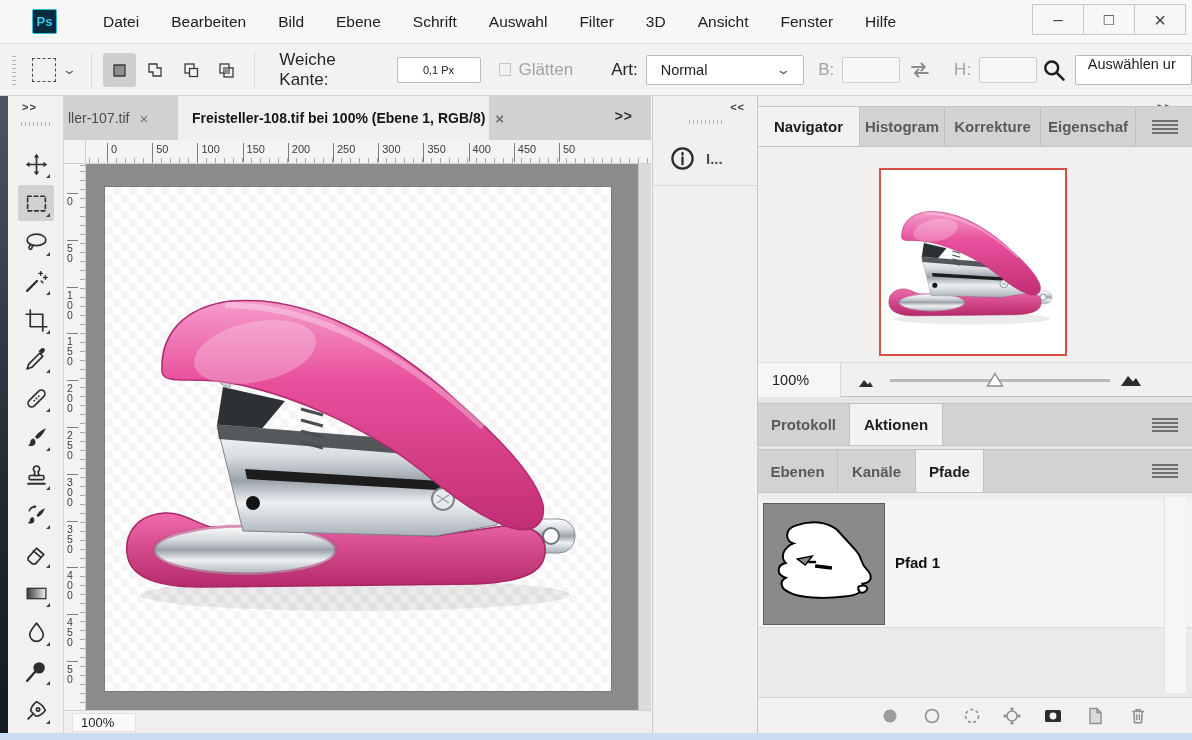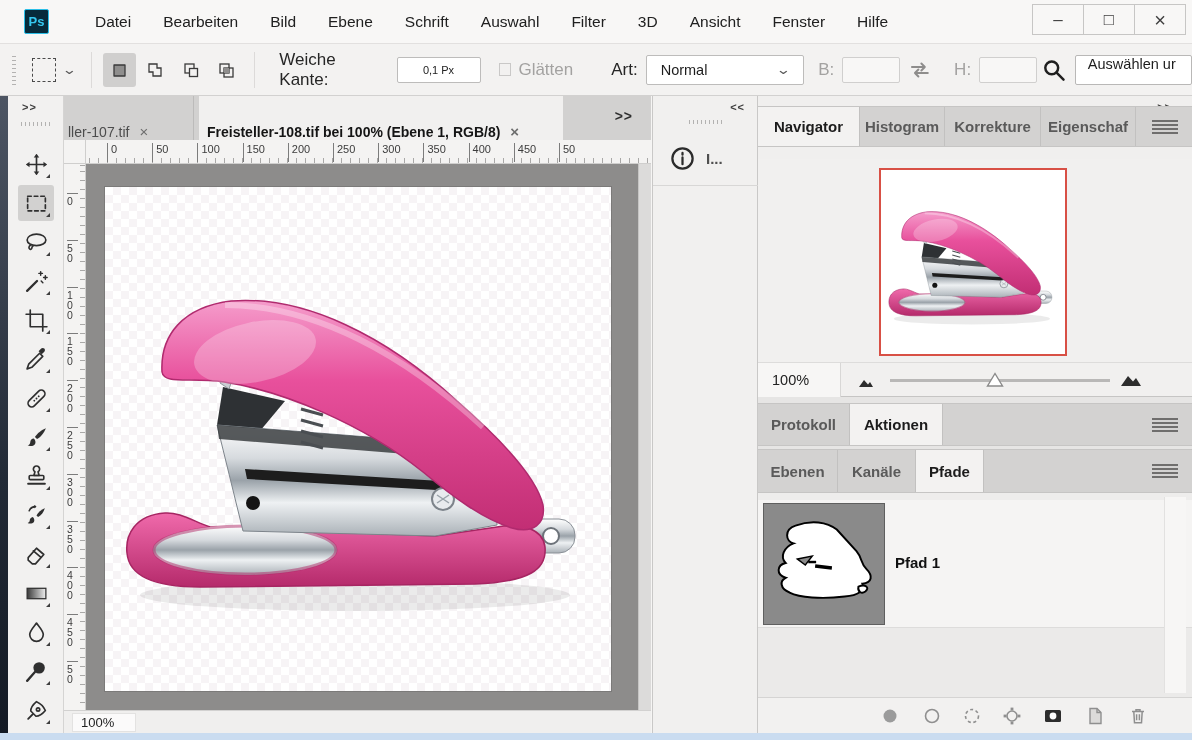--- a/index.html
+++ b/index.html
@@ -2,21 +2,21 @@
 <html><head>
 <meta charset="utf-8">
 <style>
   *{box-sizing:border-box;margin:0;padding:0}
   html,body{width:1192px;height:740px;overflow:hidden}
   body{font-family:"Liberation Sans",sans-serif;background:#f6f5f4;position:relative;color:#1d1d1d}
   .abs{position:absolute}
 
   
   #menubar{left:0;top:0;width:1192px;height:44px;background:#f8f7f6;border-bottom:1px solid #e2e0df;display:flex;align-items:center}
-  .ps-logo{margin-left:24px;width:25px;height:25px;background:#072b3b;border:1.5px solid #2bbfe8;color:#35c8f0;font-size:13px;font-weight:bold;display:flex;align-items:center;justify-content:center;border-radius:2px}
+  .ps-logo{margin-left:32px;width:25px;height:25px;background:#072b3b;border:1.5px solid #2bbfe8;color:#35c8f0;font-size:13px;font-weight:bold;display:flex;align-items:center;justify-content:center;border-radius:2px}
   .menu-items{display:flex;margin-left:30px;gap:0}
   .menu-item{font-size:15.5px;color:#202020;padding:8px 16px;cursor:default}
   .win-controls{position:absolute;right:6px;top:4px;display:flex}
   .win-btn{width:52px;height:31px;border:1px solid #c7c6c5;background:#f8f7f6;display:flex;align-items:center;justify-content:center;color:#3f3f3f;margin-left:-1px}
   .win-btn span{font-size:17px;line-height:1}
 
   
   #optbar{left:0;top:44px;width:1192px;height:52px;background:#f3f2f1;border-bottom:1px solid #d2d1d0;display:flex;align-items:center}
   .vgrip{width:4px;height:30px;margin-left:12px;background:repeating-linear-gradient(0deg,#b3b2b1 0 1px,transparent 1px 4px)}
   .opt-div{width:1px;height:36px;background:#dcdad9;margin:0 10px}
@@ -39,24 +39,24 @@
   .tb-expand{position:absolute;left:14px;top:5px;font-size:11px;font-weight:bold;color:#3d3d3d;letter-spacing:1px}
   .tb-grip{position:absolute;left:13px;top:26px;width:30px;height:4px;background:repeating-linear-gradient(90deg,#b3b2b1 0 1px,transparent 1px 4px)}
   .tool{position:absolute;left:10px;width:36px;height:36px;display:flex;align-items:center;justify-content:center}
   .tool.sel{background:#d2d1d0;border-radius:3px}
   .tool::after{content:"";position:absolute;right:4px;bottom:4px;border-left:4px solid transparent;border-bottom:4px solid #3e3e3e}
   .ticon{width:25px;height:25px;stroke:#2f2f2f;fill:none;stroke-width:1.6;stroke-linecap:round;stroke-linejoin:round}
 
   
   #docwin{left:64px;top:96px;width:587px;height:637px;background:#d2d1d0;border-right:1px solid #bfbebd}
   .tabbar{position:absolute;left:0;top:0;width:587px;height:44px;background:#d2d1d0}
-  .tab{position:absolute;top:0;height:44px;display:flex;align-items:flex-end;font-size:14px}
+  .tab{position:absolute;top:0;height:44px;display:flex;align-items:center;font-size:14px}
   .tab-x{margin-left:10px;color:#6e6e6e;font-size:15px}
   .tab-inactive{left:0;width:130px;color:#4c4c4c;padding-left:4px;border-right:1px solid #bcbbba;overflow:hidden;white-space:nowrap}
-  .tab-active{left:135px;width:364px;background:#f1f0ef;font-weight:bold;color:#141414;padding-left:8px;white-space:nowrap}
+  .tab-active{left:114px;width:311px;background:#f1f0ef;font-weight:bold;color:#141414;padding-left:14px;white-space:nowrap}
   .tab-overflow{position:absolute;right:18px;top:12px;font-size:14px;font-weight:bold;color:#2e2e2e;letter-spacing:1px}
   .rulcorner{position:absolute;left:0;top:44px;width:22px;height:24px;background:#f4f3f2;border-right:1px solid #cfcecd;border-bottom:1px solid #cfcecd}
   #hruler{position:absolute;left:22px;top:44px;width:565px;height:24px;background:#f4f3f2;border-bottom:1px solid #cfcecd;overflow:hidden}
   #hruler .minor{position:absolute;left:0;bottom:0;width:100%;height:5px;background:repeating-linear-gradient(90deg,#a9a8a7 0 1px,transparent 1px 9px);background-position:3px 0}
   .hlab{position:absolute;top:3px;height:19px;font-size:11px;color:#3c3c3c;border-left:1px solid #7c7c7c;padding-left:3px}
   #vruler{position:absolute;left:0;top:68px;width:22px;height:546px;background:#f4f3f2;border-right:1px solid #cfcecd;overflow:hidden}
   #vruler .minor{position:absolute;top:0;right:0;width:5px;height:100%;background:repeating-linear-gradient(0deg,#a9a8a7 0 1px,transparent 1px 9px);background-position:0 2px}
   .vlab{position:absolute;left:3px;width:11px;font-size:10.5px;line-height:10px;color:#3c3c3c;word-break:break-all;border-top:1px solid #7c7c7c;padding-top:2px}
   #viewport{position:absolute;left:22px;top:68px;width:565px;height:546px;background:#8d8c8b;overflow:hidden}
   #canvas{position:absolute;left:19px;top:23px;width:506px;height:504px;background-color:#fff;background-image:conic-gradient(#f7f4f6 25%,#ffffff 25% 50%,#f7f4f6 50% 75%,#ffffff 75%);background-size:16px 16px;box-shadow:0 0 0 1px #7b7a79}

